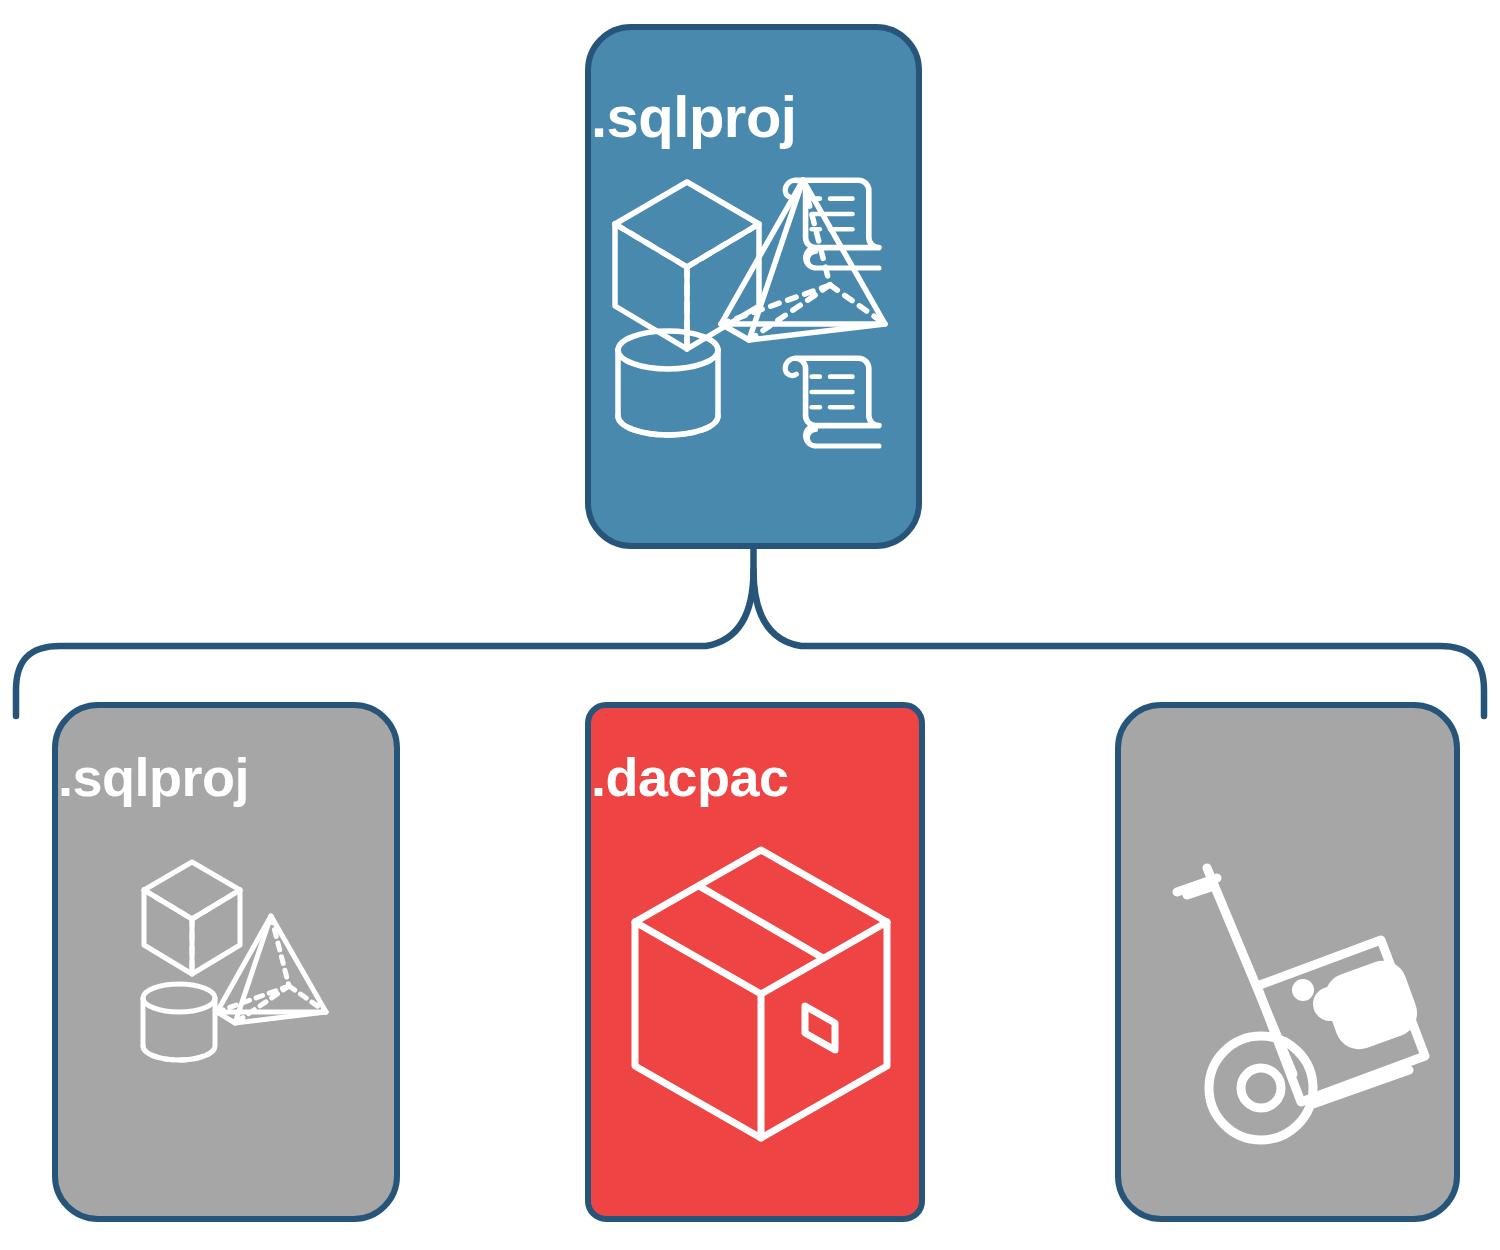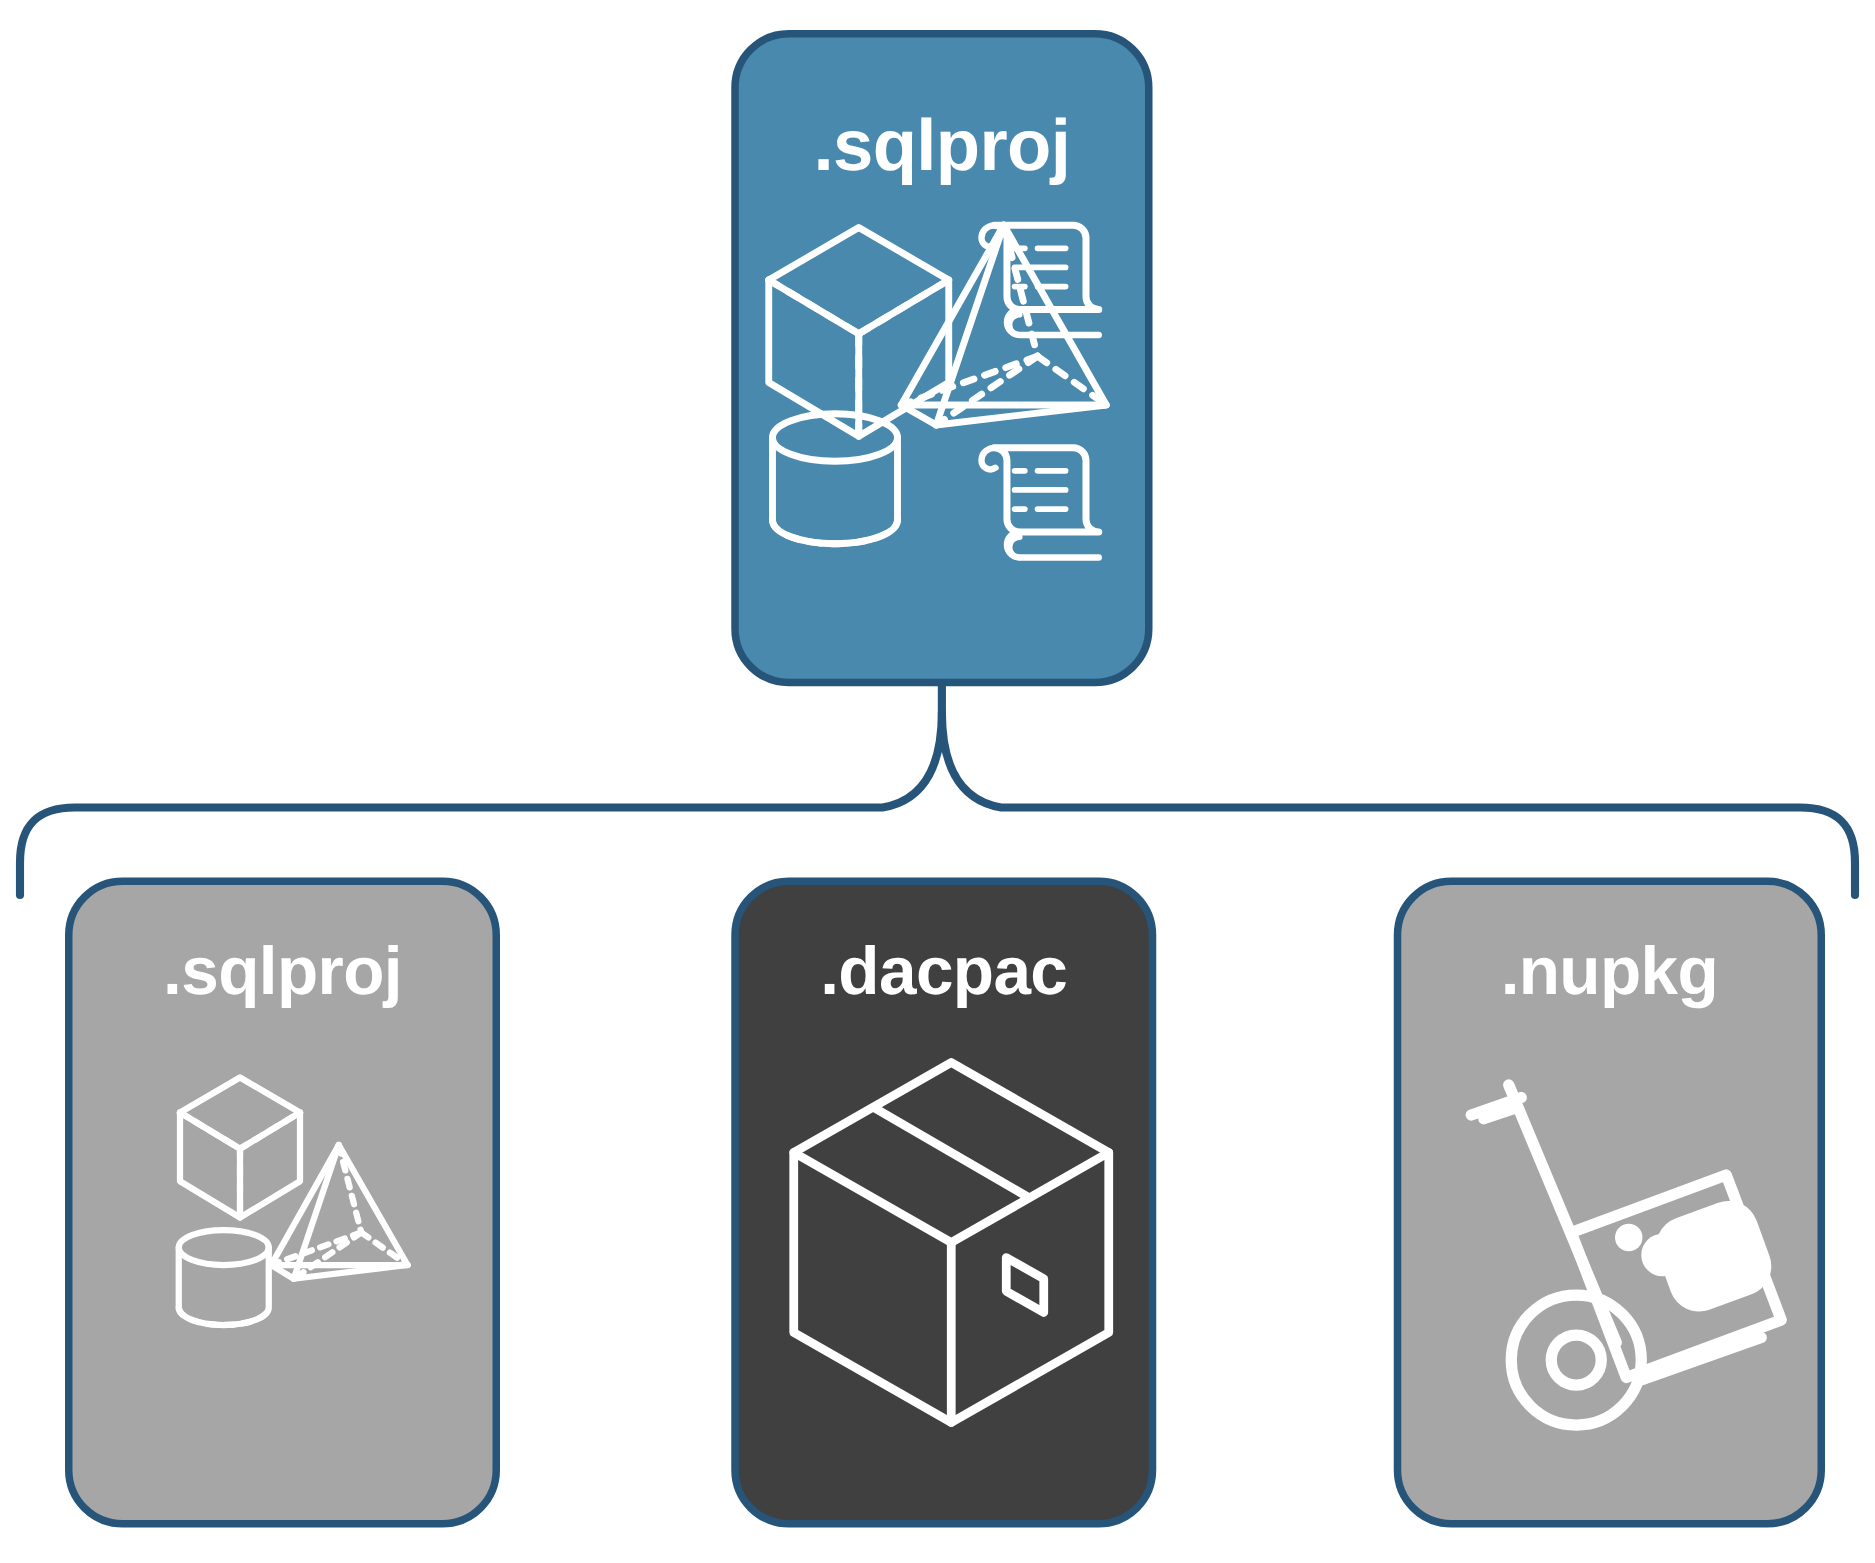--- a/index.html
+++ b/index.html
@@ -24,21 +24,21 @@
     position: absolute;
     box-sizing: border-box;
     border-radius: 46px;
     border: 6px solid #27557A;
     display: block;
   }
   .card-title {
     position: absolute;
     left: 0;
     right: 0;
-    text-align: center;
+    text-align: left;
     color: #ffffff;
     font-weight: bold;
     letter-spacing: -0.5px;
     line-height: 1;
     user-select: none;
   }
   .card-art {
     position: absolute;
     left: 0;
     right: 0;
@@ -177,21 +177,21 @@
 
         <g>
           <ellipse cx="121" cy="140" rx="36" ry="14"></ellipse>
           <path d="M85 140 v48 a36 14 0 0 0 72 0 v-48"></path>
           <path d="M85 188 a36 14 0 0 0 72 0" stroke-dasharray="7 7"></path>
         </g>
       </svg>
     </div>
   </div>
 
-  <div class="card" id="child-card-2" style="left:585px; top:702px; width:340px; height:520px; background:#404040;">
+  <div class="card" id="child-card-2" style="left:585px; top:702px; width:340px; height:520px; background:#ef4444;border-radius:21px;">
 
     <div class="card-title" style="top:42px; font-size:54px;">.dacpac</div>
 
     <div class="card-art" style="top:130px; height:290px;">
       <svg width="340" height="290" viewBox="0 0 340 290" fill="none" stroke="#FFFFFF" stroke-width="7" stroke-linecap="round" stroke-linejoin="round">
         <g>
 
           <polygon points="170,12 296,84 296,228 170,300 44,228 44,84 170,12"></polygon>
 
           <line x1="170" y1="156" x2="170" y2="300"></line>
@@ -202,21 +202,20 @@
           <polyline points="108,48 232,120"></polyline>
 
           <polygon points="214,168 244,185 244,212 214,195 214,168"></polygon>
         </g>
       </svg>
     </div>
   </div>
 
   <div class="card" id="child-card-3" style="left:1115px; top:702px; width:345px; height:520px; background:#A6A6A6;">
 
-    <div class="card-title" style="top:42px; font-size:54px;">.nupkg</div>
 
     <div class="card-art" style="top:140px; height:290px;">
       <svg width="345" height="290" viewBox="0 0 345 290" fill="none" stroke="#FFFFFF" stroke-width="9" stroke-linecap="round" stroke-linejoin="round">
 
         <g>
 
           <line x1="56" y1="44" x2="96" y2="30"></line>
 
           <line x1="86" y1="20" x2="172" y2="226"></line>
 

